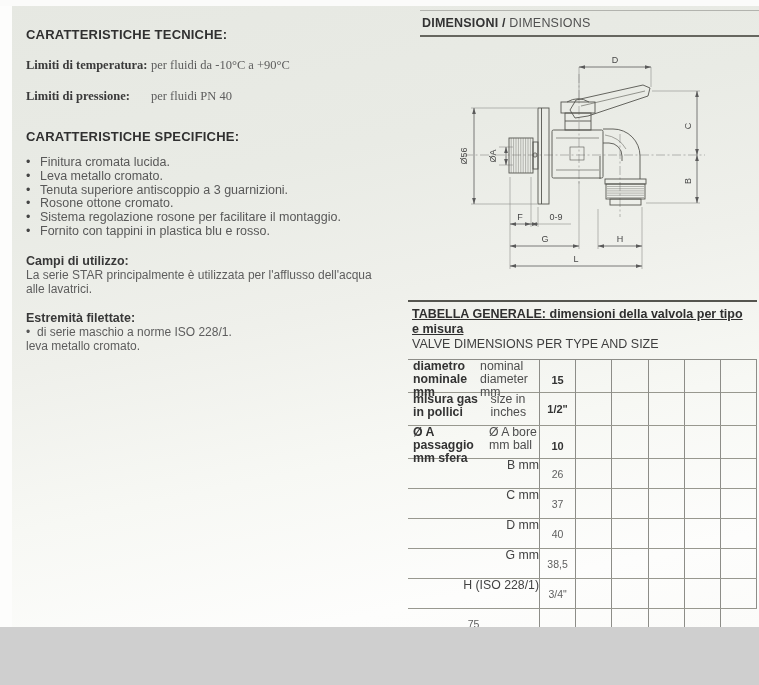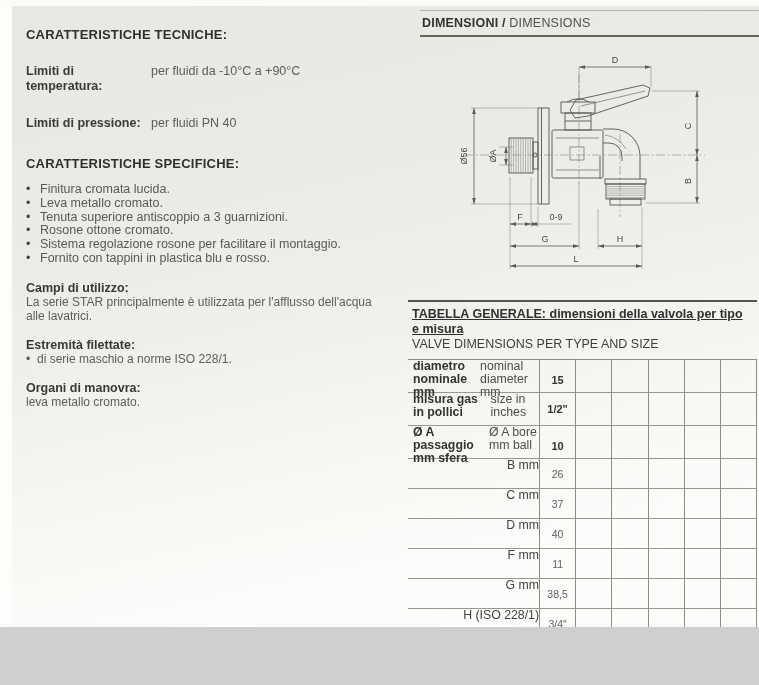--- a/index.html
+++ b/index.html
@@ -8,21 +8,21 @@
     position:relative; width:759px; height:627px; overflow:hidden;
     background:linear-gradient(168deg, #e6e8e2 0%, #e9ebe5 28%, #eff0eb 48%, #f7f8f4 68%, #fdfdfc 88%, #fbfbf9 100%);
     font-family:"Liberation Sans", sans-serif; color:#3f3f3f;
   }
   .edge-left { position:absolute; left:0; top:0; width:12px; height:100%; background:#fdfdfc; }
   .edge-top  { position:absolute; left:0; top:0; width:100%; height:6px; background:#fbfbfa; }
 
   
   .left-col { position:absolute; left:26px; top:27px; width:363px; }
   .sec-title { font-size:13px; font-weight:bold; color:#303030; letter-spacing:.2px; }
-  .spec-row { display:flex; margin-top:22px; font-size:12.5px; line-height:15px; }
+  .spec-row { display:flex; margin-top:16px; font-size:12.5px; line-height:15px;font-family:Liberation Serif, serif; }
   .spec-row .lab { font-weight:bold; color:#3a3a3a; width:125px; flex:0 0 125px; }
   .spec-row .val { color:#5d5d5d; }
   .sec-title.second { margin-top:25px; }
   .blist { list-style:none; margin-top:12px; }
   .blist li { display:flex; font-size:12.5px; line-height:13.8px; color:#585858; }
   .blist .dot { width:14px; flex:0 0 14px; color:#444; }
   .subhead { margin-top:15px; font-size:12.5px; line-height:14px; font-weight:bold; color:#383838; }
   .body-text { font-size:12px; line-height:14px; color:#5d5d5d; width:362px; }
   .inline-bullet { display:flex; }
   .inline-bullet .dot { width:11px; flex:0 0 11px; color:#555; }
@@ -109,21 +109,20 @@
 
     <div class="subhead">Campi di utilizzo:</div>
     <div class="body-text">La serie STAR principalmente è utilizzata per l'afflusso dell'acqua alle lavatrici.</div>
 
     <div class="subhead">Estremità filettate:</div>
     <div class="body-text inline-bullet">
       <span class="dot">•</span>
       <span>di serie maschio a norme ISO 228/1.</span>
     </div>
 
-    <div class="subhead">Organi di manovra:</div>
     <div class="body-text">leva metallo cromato.</div>
 
   </div>
 
   <div class="dim-header">
     <span class="it">DIMENSIONI</span><span class="sep"> / </span><span class="en">DIMENSIONS</span>
   </div>
 
   <svg class="drawing" width="340" height="244" viewBox="0 0 340 244">
     <defs>
@@ -291,32 +290,20 @@
             <div class="l2"></div>
           </div>
         <div class="cell vcell">40</div>
         <div class="cell"></div>
           <div class="cell"></div>
           <div class="cell"></div>
           <div class="cell"></div>
           <div class="cell"></div>
       </div>
 
-      <div class="trow short plain">
-        <div class="cell lbl">
-            <div class="l1">F mm</div>
-            <div class="l2"></div>
-          </div>
-        <div class="cell vcell">11</div>
-        <div class="cell"></div>
-          <div class="cell"></div>
-          <div class="cell"></div>
-          <div class="cell"></div>
-          <div class="cell"></div>
-      </div>
 
       <div class="trow short plain">
         <div class="cell lbl">
             <div class="l1">G mm</div>
             <div class="l2"></div>
           </div>
         <div class="cell vcell">38,5</div>
         <div class="cell"></div>
           <div class="cell"></div>
           <div class="cell"></div>

